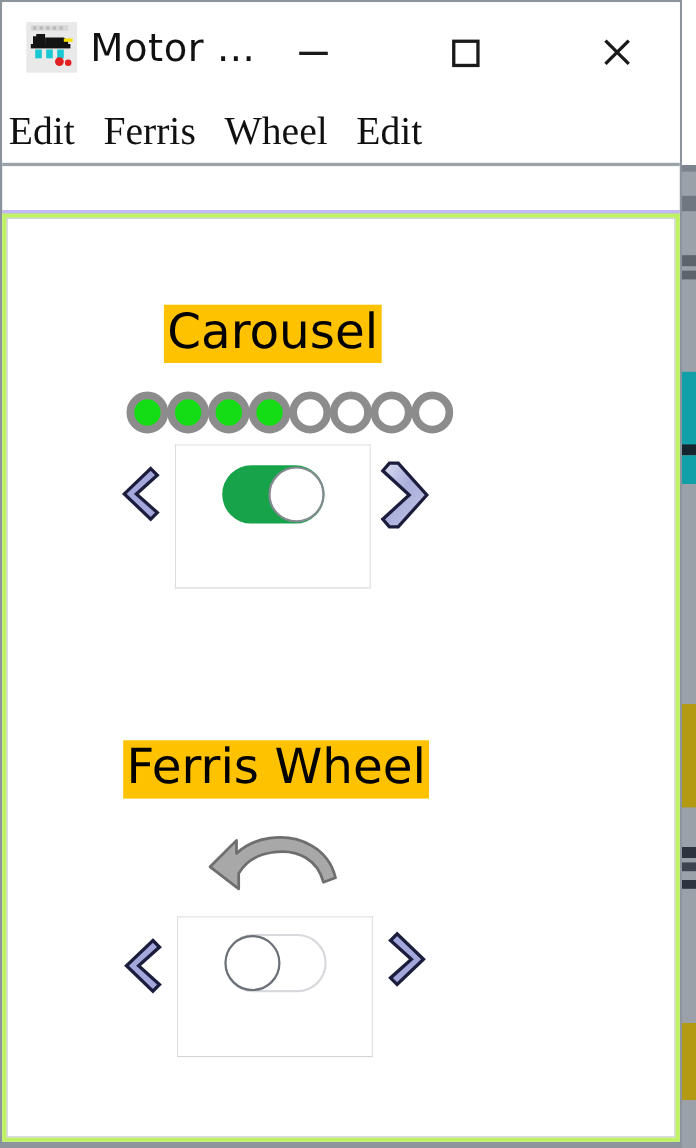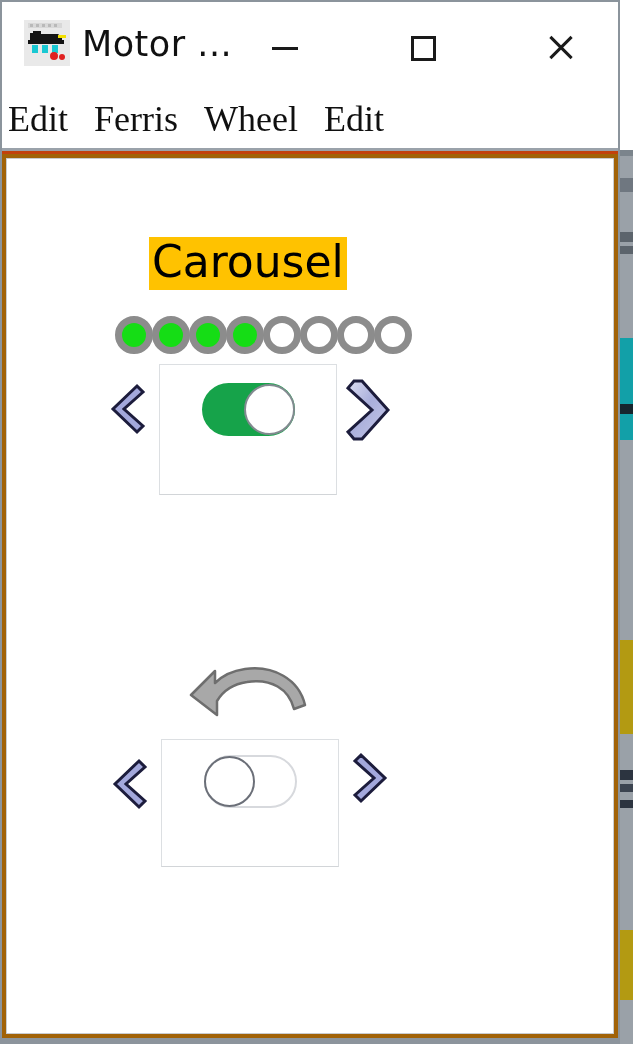--- a/index.html
+++ b/index.html
@@ -119,24 +119,25 @@
     color: #101010;
     margin-right: 26px;
     line-height: 1;
     white-space: nowrap;
     cursor: default;
   }
 
   
   #content-area {
     flex: 1 1 auto;
-    background: #a16207;
-    border-top: 3px solid #c2410c;
+    background: #bef264;
+    border-top: 3px solid #c4b5fd;
     position: relative;
     overflow: hidden;
+    margin-top: 40px;
   }
   #content-inner {
     position: absolute;
     left: 4px; top: 4px; right: 4px; bottom: 4px;
     background: #ffffff;
     border: 1px solid #c9ccd0;
     box-sizing: border-box;
   }
 
   .ride-section { position: absolute; left: 0; right: 0; }
@@ -348,20 +349,23 @@
                 </linearGradient>
               </defs>
               <path d="M12 5 L20 5 L46 34 L20 63 L12 63 L6 56 L30 34 L6 12 Z" fill="url(#chevGrad)" stroke="#1C1C3C" stroke-width="3" stroke-linejoin="miter"></path>
             </svg>
           </span>
         </div>
       </div>
 
       <div class="ride-section" id="section-ferriswheel">
 
+        <div class="label-row" id="label-row-ferriswheel">
+          <span class="ride-label">Ferris Wheel</span>
+        </div>
 
         <div id="rotation-arrow-wrap">
           <svg width="125" height="62" viewBox="0 0 125 62" aria-hidden="true">
             <path d="M118 48 C112 22 86 8 58 12 C44 14 34 20 28 26
                      L28 14 L4 38 L30 58 L30 44
                      C36 34 46 27 60 25 C84 21 102 32 107 52 Z" fill="#A8A8A8" stroke="#6E6E6E" stroke-width="2.5" stroke-linejoin="round"></path>
           </svg>
         </div>
 
         <div class="toggle-row" id="toggle-row-ferriswheel">

